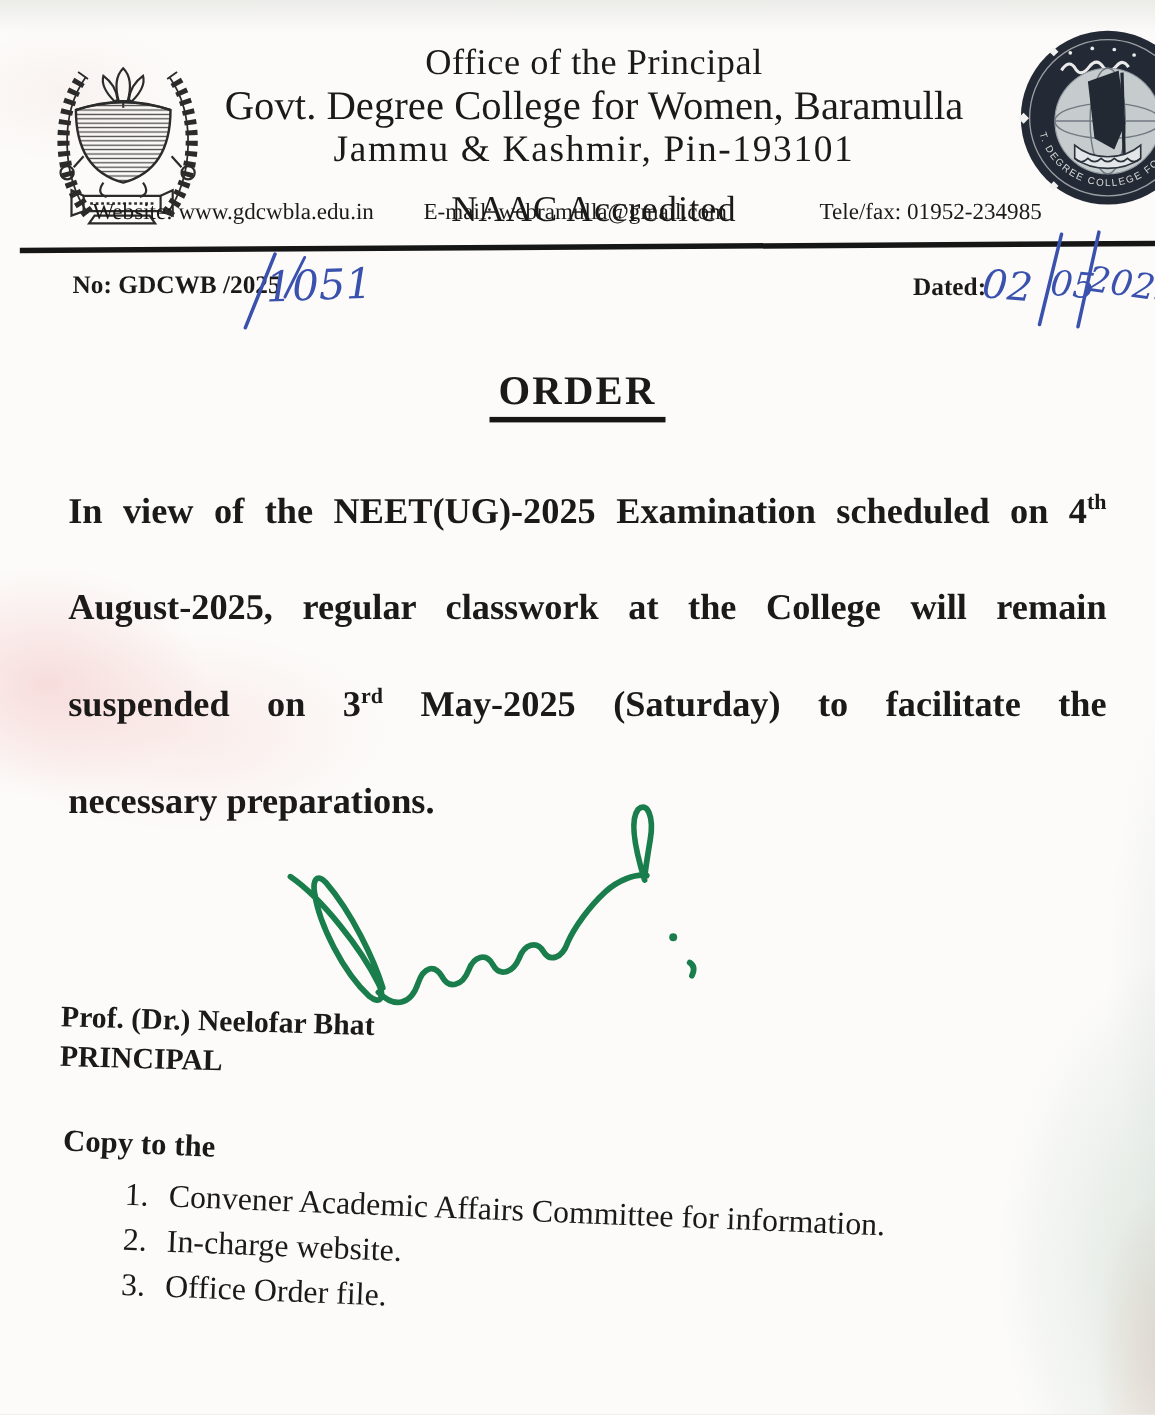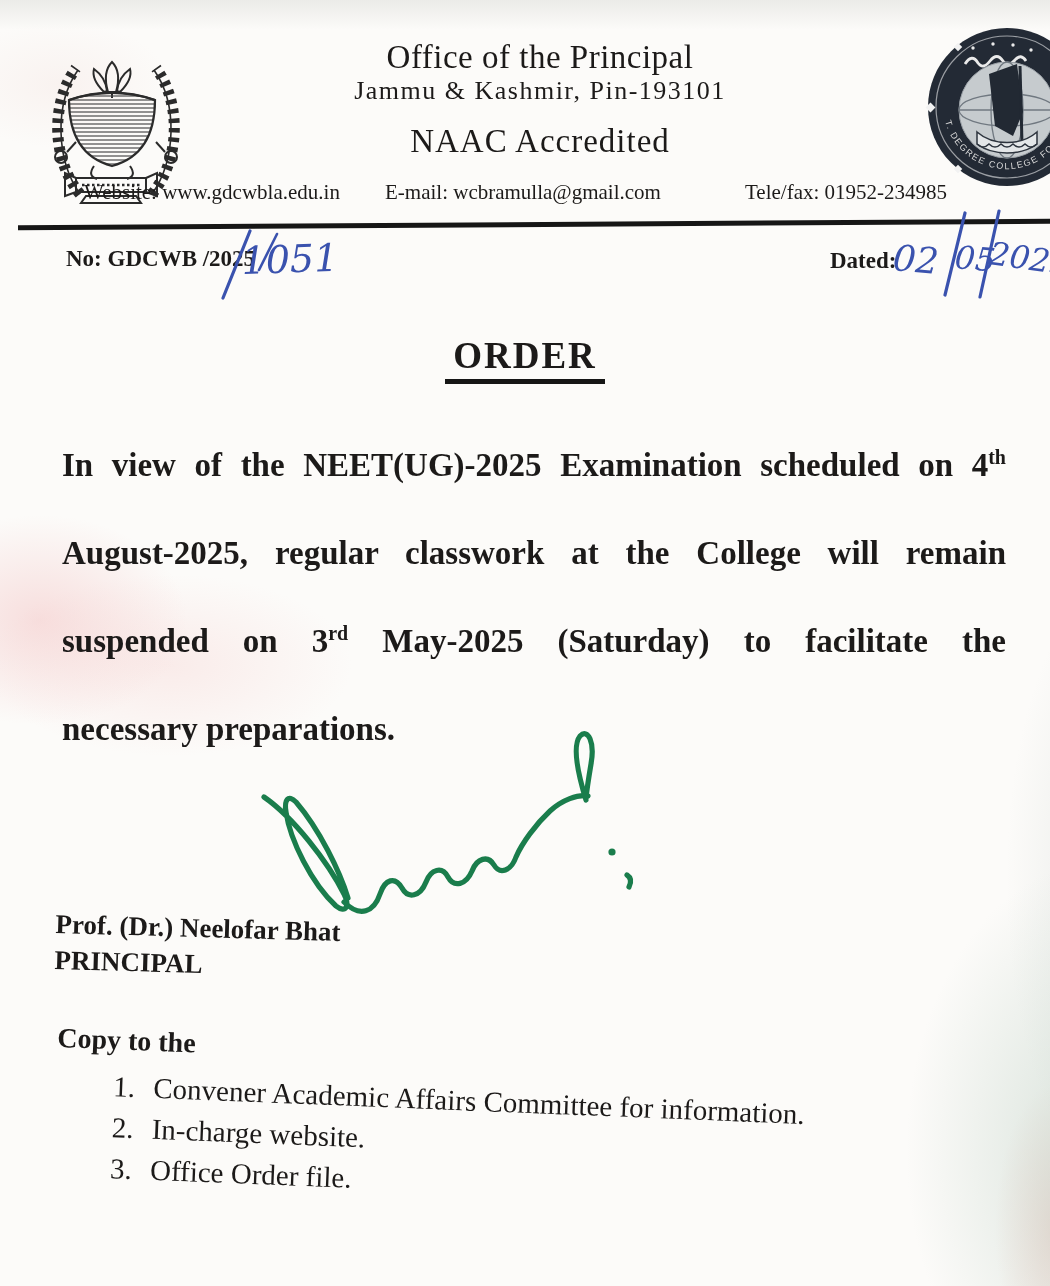--- a/index.html
+++ b/index.html
@@ -20,21 +20,21 @@
   }
   .top-strip { position:absolute; left:0; top:0; right:0; height:30px;
     background:linear-gradient(#ebebe8, rgba(255,255,255,0)); }
 
   
   .emblem-left  { position:absolute; left:46px;  top:42px; }
   .seal-right   { position:absolute; left:925px; top:26px; }
   .header-text  { position:absolute; left:160px; top:40px; width:760px; text-align:center; line-height:1.05; }
   .h-line1 { font-size:33px; letter-spacing:0.5px; }
   .h-line2 { font-size:37px; margin-top:3px; }
-  .h-line3 { font-size:26px; letter-spacing:1.5px; margin-top:2px; }
+  .h-line3 { font-size:34px; letter-spacing:1.5px; margin-top:2px; }
   .h-line4 { font-size:33px; letter-spacing:1px;  margin-top:20px; }
   .contact-row { position:absolute; top:180px; left:0; right:0; height:28px; font-size:21px; }
   .contact-row .c-web  { position:absolute; left:64px;padding-left:20px;  }
   .contact-row .c-mail { position:absolute; left:385px; }
   .contact-row .c-fax  { position:absolute; left:745px; }
 
   .rule { position:absolute; left:18px; right:0; top:222px; height:5px;
     background:#161616; transform:rotate(-0.35deg); }
 
   
@@ -135,20 +135,21 @@
     <path d="M 52 106 C 68 120 96 120 112 106 L 112 118 C 96 130 68 130 52 118 Z" fill="#e3e6e8" stroke="#2c333d" stroke-width="1.5"></path>
     <path d="M 52 118 q 6 6 12 0 q 6 6 12 0 q 6 6 12 0 q 6 6 12 0 q 6 6 12 0" fill="none" stroke="#2c333d" stroke-width="1.5"></path>
     <path id="sealArc" d="M 20 95 A 64 64 0 0 0 144 95" fill="none"></path>
     <text font-size="9" letter-spacing="1.5" fill="#d9d9d9" font-family="Liberation Sans, sans-serif">
       <textPath href="#sealArc" startOffset="50%" text-anchor="middle">GOVT. DEGREE COLLEGE FOR WOMEN</textPath>
     </text>
   </svg>
 
   <div class="header-text">
     <div class="h-line1">Office of the Principal</div>
+    <div class="h-line2">Govt. Degree College for Women, Baramulla</div>
     <div class="h-line3">Jammu &amp; Kashmir, Pin-193101</div>
     <div class="h-line4">NAAC Accredited</div>
   </div>
 
   <div class="contact-row">
     <span class="c-web">Website: www.gdcwbla.edu.in</span>
     <span class="c-mail">E-mail: wcbramulla@gmail.com</span>
     <span class="c-fax">Tele/fax: 01952-234985</span>
   </div>
 

